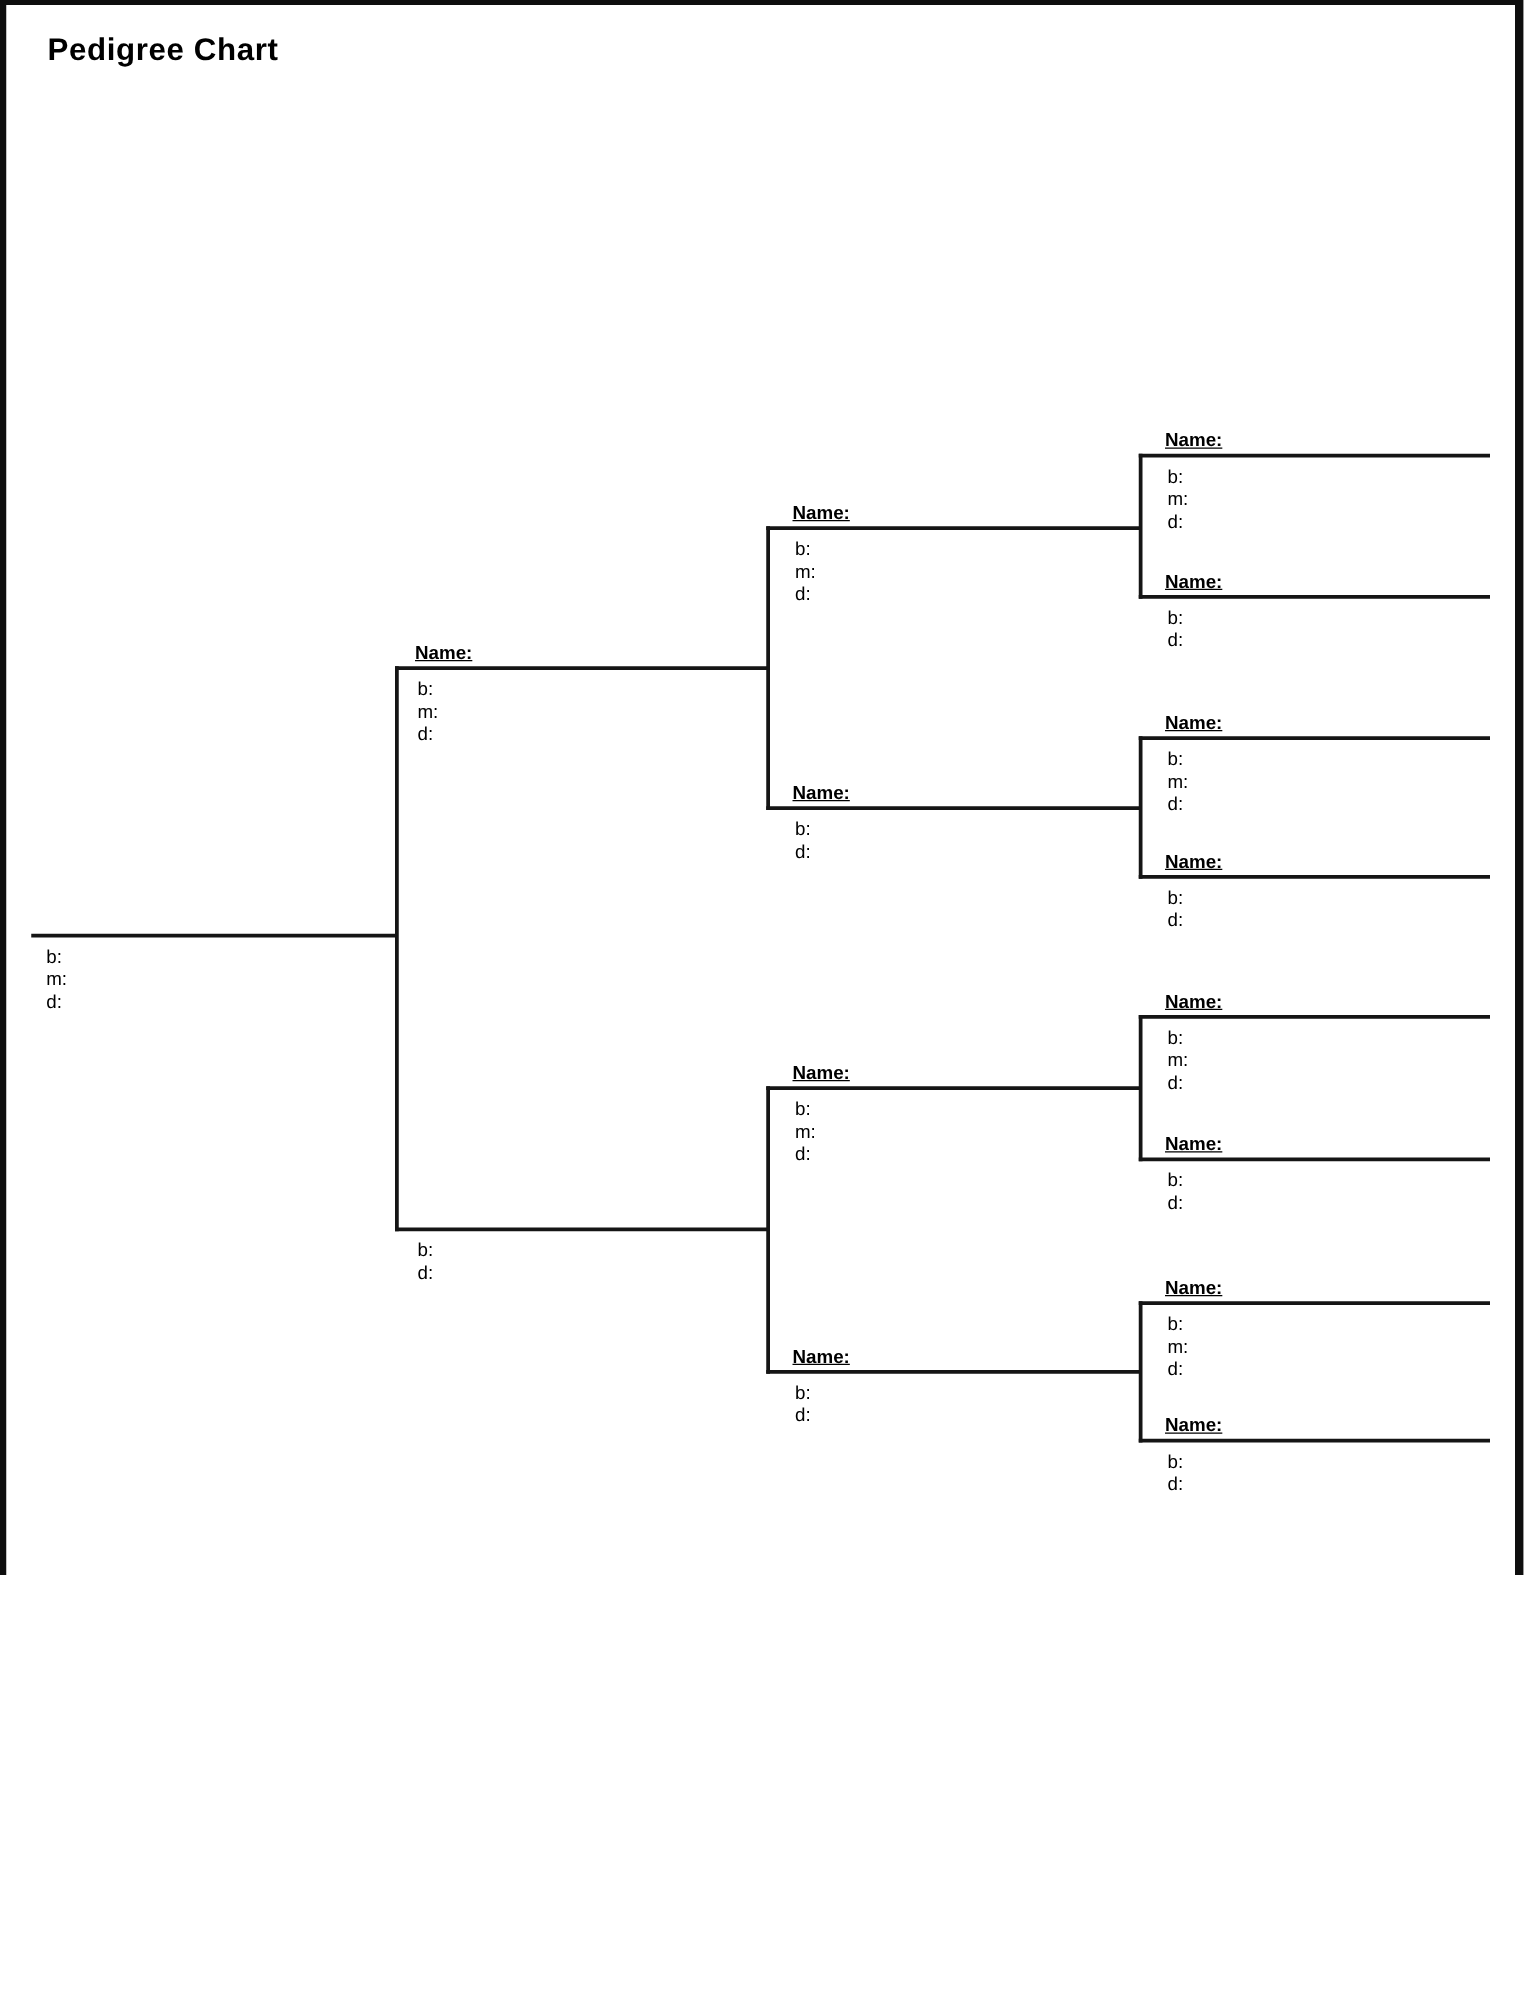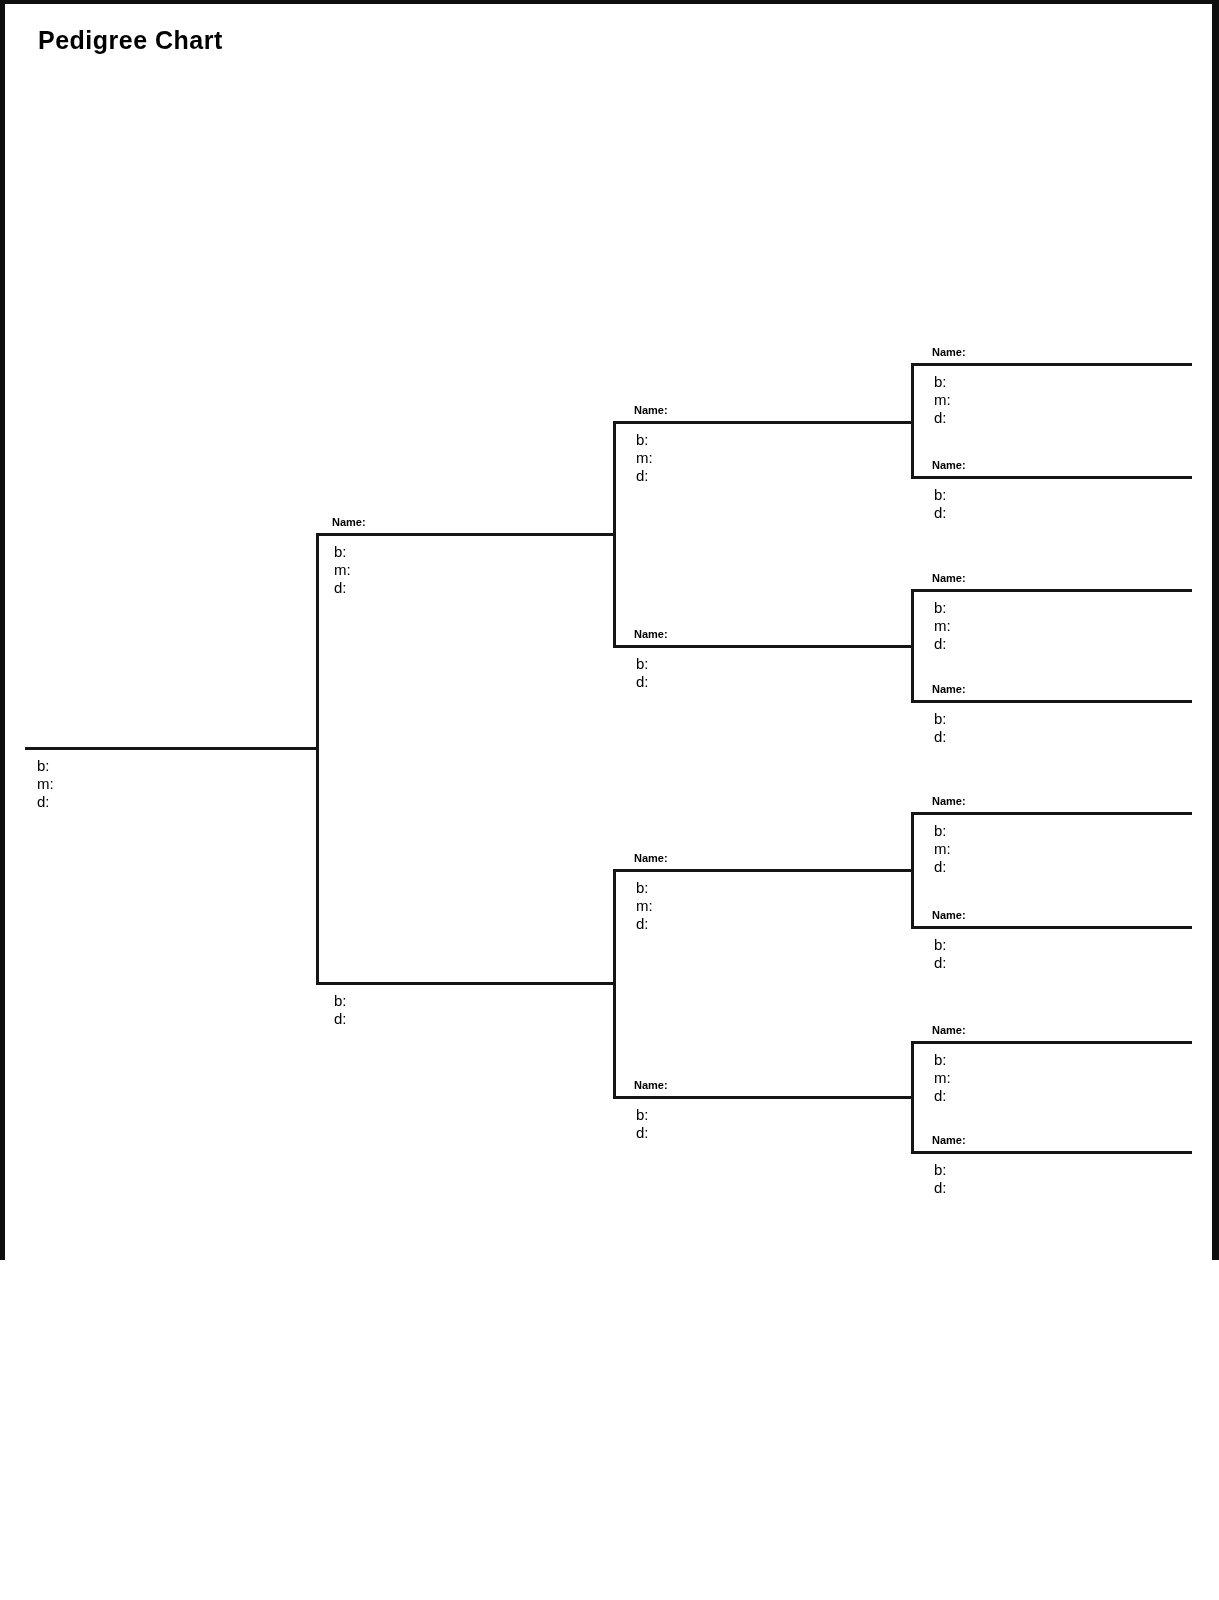--- a/index.html
+++ b/index.html
@@ -21,22 +21,22 @@
     border-bottom:7px solid #0e0e0e;
   }
   #title{
     position:absolute;left:38px;top:26px;
     font-size:25px;font-weight:bold;letter-spacing:0.5px;
     white-space:nowrap;
   }
   .hline{position:absolute;height:3px;background:#151515;}
   .vline{position:absolute;width:3px;background:#151515;}
   .pname{
-    position:absolute;font-size:11px;font-weight:bold;
-    line-height:15px;white-space:nowrap;
+    position:absolute;font-size:15px;font-weight:bold;
+    line-height:15px;white-space:nowrap;text-decoration:underline;
   }
   .pfields{position:absolute;font-size:15px;line-height:18px;}
   .pfields div{white-space:nowrap;}
 </style>
 </head>
 <body>
 
 <div id="page">
   <div id="frame"></div>
   <div id="title">Pedigree Chart</div>

